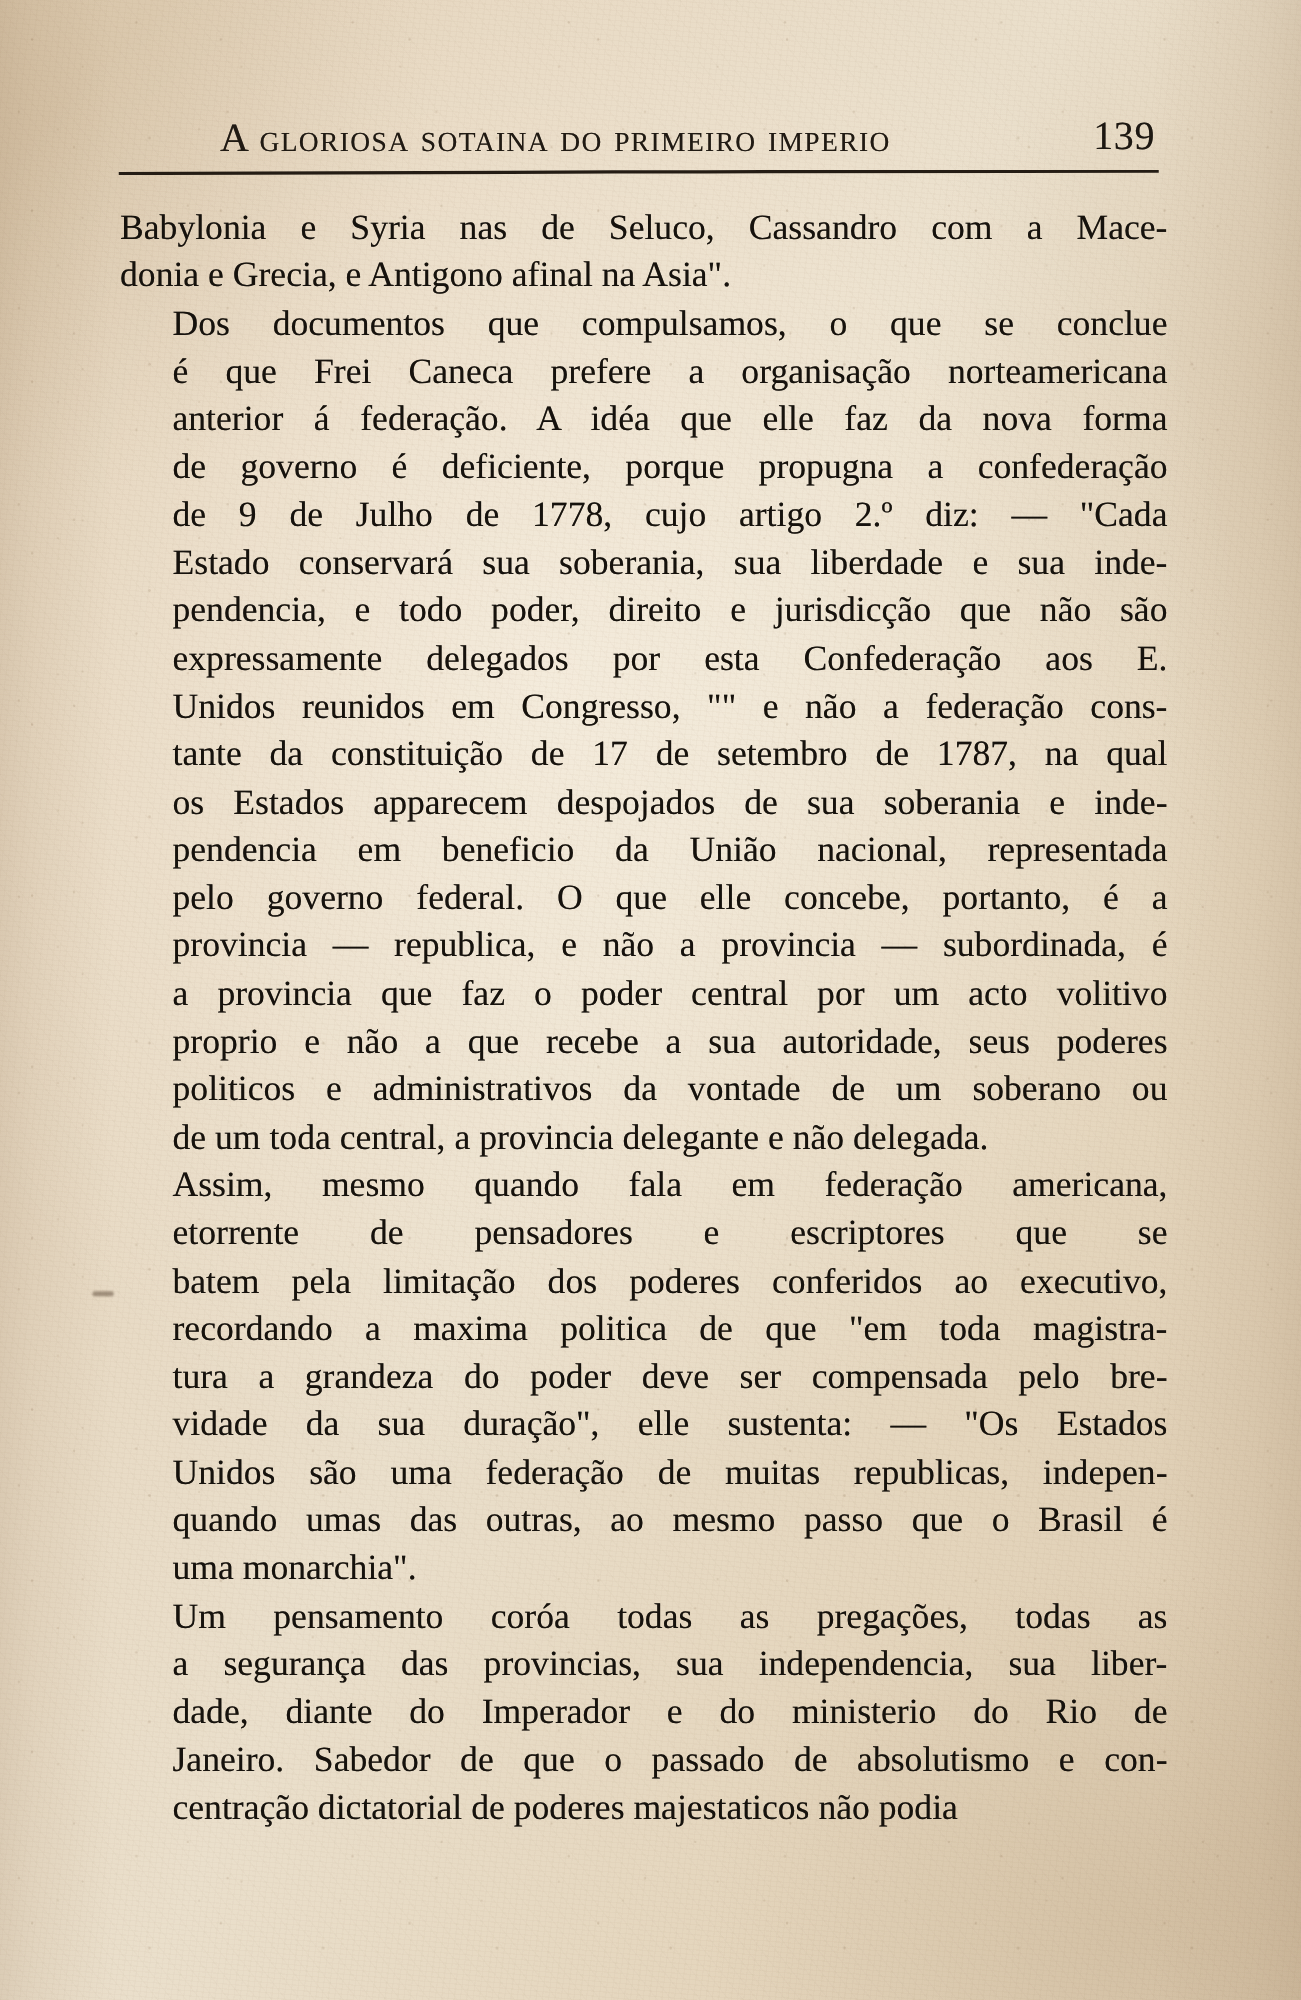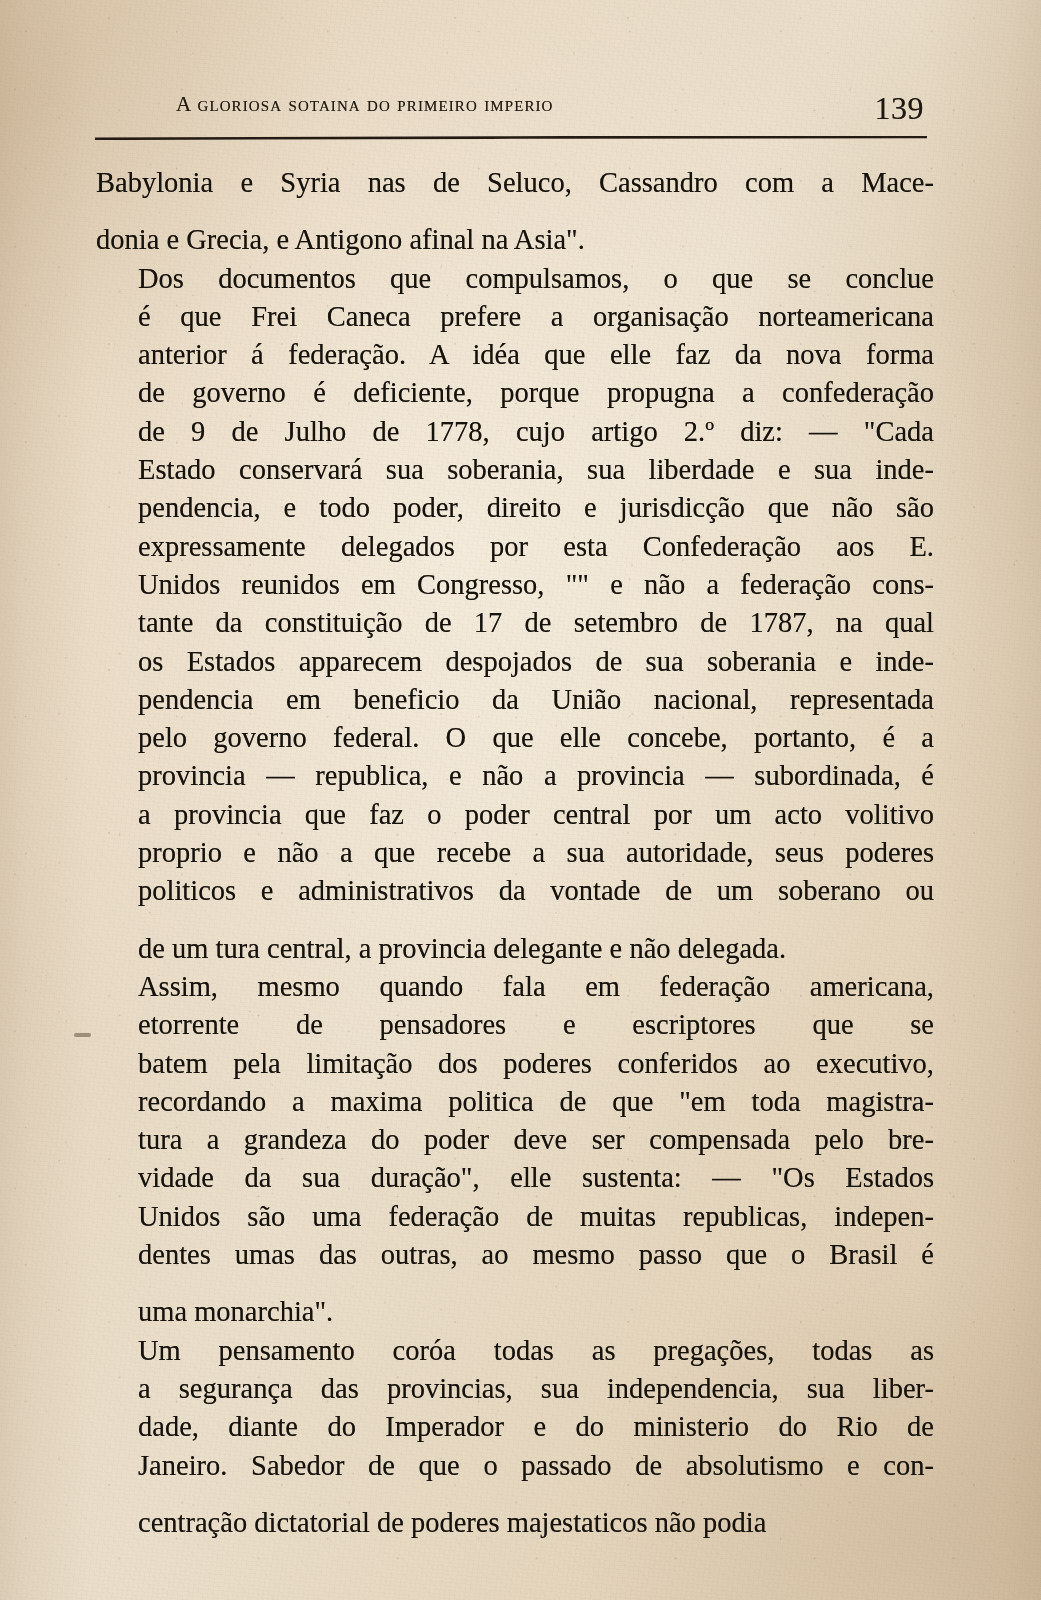--- a/index.html
+++ b/index.html
@@ -63,21 +63,21 @@
     position: absolute;
     left: 96px;
     top: 92px;
     width: 830px;
     height: 40px;
   }
   #header-title {
     position: absolute;
     left: 80px;
     top: 0;
-    font-size: 21px;
+    font-size: 32px;
     letter-spacing: 1.1px;
     color: #201a13;
     font-variant: small-caps;
     text-transform: lowercase;
     white-space: nowrap;
     font-family: Liberation Serif, serif;
   }
   #header-title::first-letter { text-transform: uppercase; }
   #page-number {
     position: absolute;
@@ -119,21 +119,20 @@
 
   
   .line {
     display: block;
     text-align: justify;
     text-align-last: justify;
     white-space: nowrap;
   }
   .line.last {
     text-align-last: left;
-    margin-top: 19px;
   }
 
   
   #body-text, #header {
     text-shadow: 0 0 0.45px rgba(20,14,8,0.55);
   }
 
   
   #margin-mark {
     position: absolute;
@@ -203,37 +202,37 @@
       <span class="line">expressamente delegados por esta Confederação aos E.</span>
       <span class="line">Unidos reunidos em Congresso, "" e não a federação cons-</span>
       <span class="line">tante da constituição de 17 de setembro de 1787, na qual</span>
       <span class="line">os Estados apparecem despojados de sua soberania e inde-</span>
       <span class="line">pendencia em beneficio da União nacional, representada</span>
       <span class="line">pelo governo federal.  O que elle concebe, portanto, é a</span>
       <span class="line">provincia — republica, e não a provincia — subordinada, é</span>
       <span class="line">a provincia que faz o poder central por um acto volitivo</span>
       <span class="line">proprio e não a que recebe a sua autoridade, seus poderes</span>
       <span class="line">politicos e administrativos da vontade de um soberano ou</span>
-      <span class="line last">de um tura central, a provincia delegante e não delegada.</span>
+      <span class="line last">de um toda central, a provincia delegante e não delegada.</span>
     </p>
 
     <p class="indented">
       <span class="line" style="text-indent:42px">Assim, mesmo quando fala em federação americana,</span>
       <span class="line">
         <span>e</span><span class="ital">torrente de pensadores e escriptores</span><span> que se</span>
       </span>
       <span class="line">batem pela limitação dos poderes conferidos ao executivo,</span>
       <span class="line">recordando a maxima politica de que "em toda magistra-</span>
       <span class="line">tura a grandeza do poder deve ser compensada pelo bre-</span>
       <span class="line">vidade da sua duração", elle sustenta:  — "Os Estados</span>
       <span class="line">
         <span>Unidos </span><span class="ital">são uma federação de muitas republicas, indepen-</span>
       </span>
       <span class="line">
-        <span class="ital">dentes umas das outras,</span><span> ao mesmo passo que o Brasil é</span>
+        <span class="ital">quando umas das outras,</span><span> ao mesmo passo que o Brasil é</span>
       </span>
       <span class="line last">uma monarchia".</span>
     </p>
 
     <p class="indented">
       <span class="line" style="text-indent:42px">Um pensamento coróa todas as pregações, todas as</span>
       <span class="line">a segurança das provincias, sua independencia, sua liber-</span>
       <span class="line">dade, diante do Imperador e do ministerio do Rio de</span>
       <span class="line">Janeiro.  Sabedor de que o passado de absolutismo e con-</span>
       <span class="line last">centração dictatorial de poderes majestaticos não podia</span>

